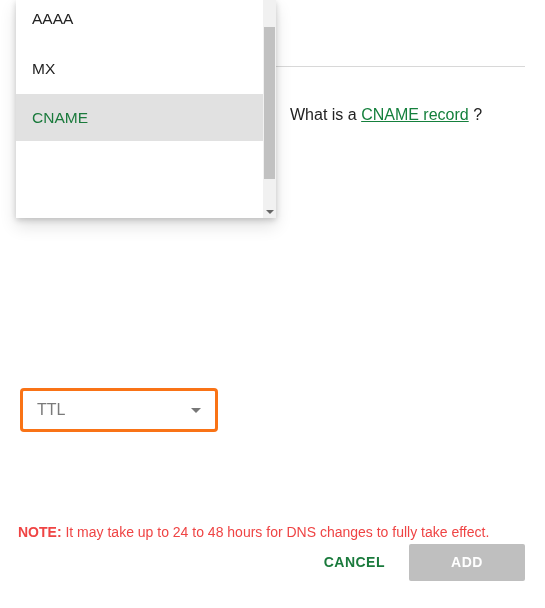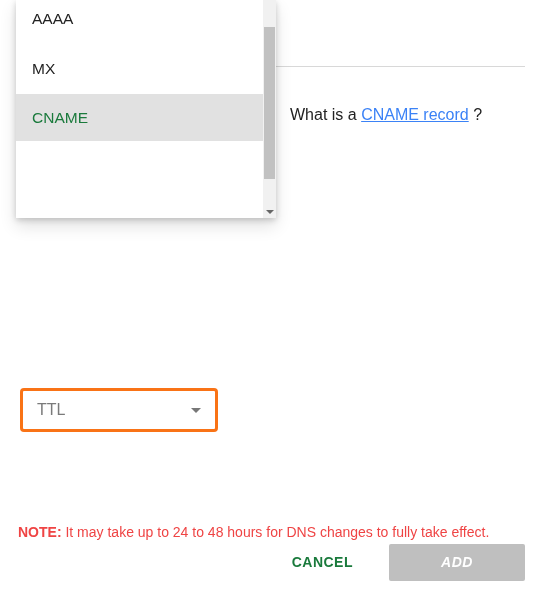--- a/index.html
+++ b/index.html
@@ -26,21 +26,21 @@
   }
   
   .what-line {
     position: absolute;
     left: 290px;
     top: 106px;
     font-size: 16px;
     color: #222;
   }
   .what-line a {
-    color: #3b82f6;
+    color: #15803d;
     text-decoration: underline;
   }
   
   .host-suffix {
     position: absolute;
     left: 312px;
     top: 208px;
     font-size: 16px;
     color: #222;
   }
@@ -88,43 +88,42 @@
     left: 18px; top: 524px;
     font-size: 14px;
     color: #ef4444;
   }
   .note strong { font-weight: 700; }
   
   .btn-row {
     position: absolute;
     left: 0; right: 20px; top: 542px;
     display: flex; justify-content: flex-end;
-    gap: 28px; align-items: center;
+    gap: 16px; align-items: center;
   }
   .btn-cancel {
     background: none; border: none;
     color: #1a7a3c;
     font-weight: 600;
     font-size: 14px;
     letter-spacing: 0.5px;
     padding: 12px 8px;
     cursor: pointer;
   }
   .btn-add {
     background: #bfbfbf;
     border: none;
     color: #ffffff;
     font-weight: 600;
     font-size: 14px;
     letter-spacing: 0.5px;
-    width: 136px;
+    width: 116px;
     height: 37px;
     border-radius: 2px;
     cursor: default;
-    font-style: italic;
   }
   
   .dropdown {
     position: absolute;
     left: 16px; top: 0;
     width: 260px;
     height: 218px;
     background: #ffffff;
     box-shadow: 0 2px 6px rgba(0,0,0,0.18), 0 8px 16px rgba(0,0,0,0.12);
     display: flex;

